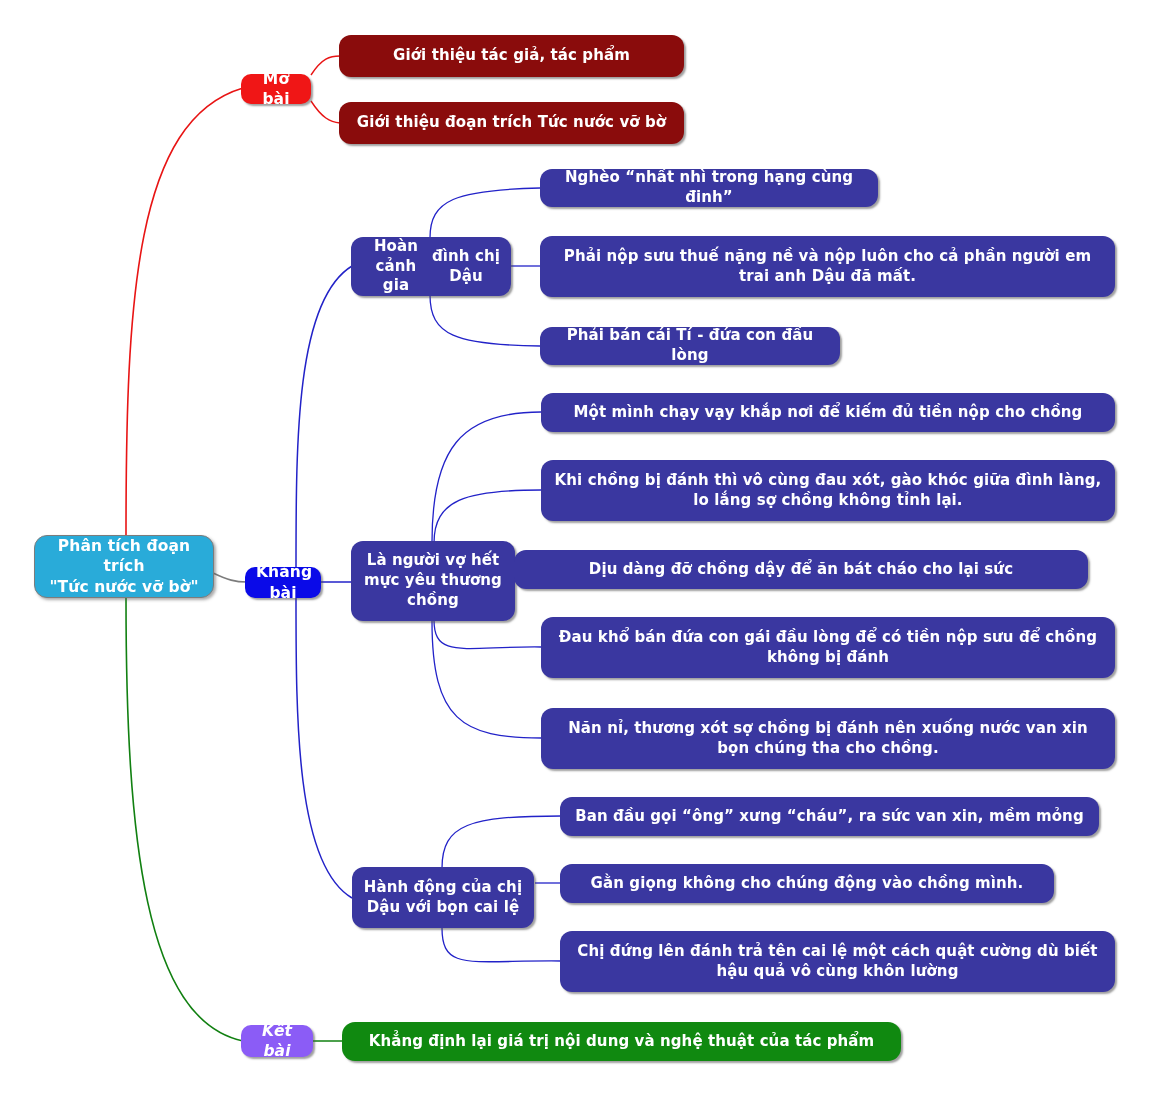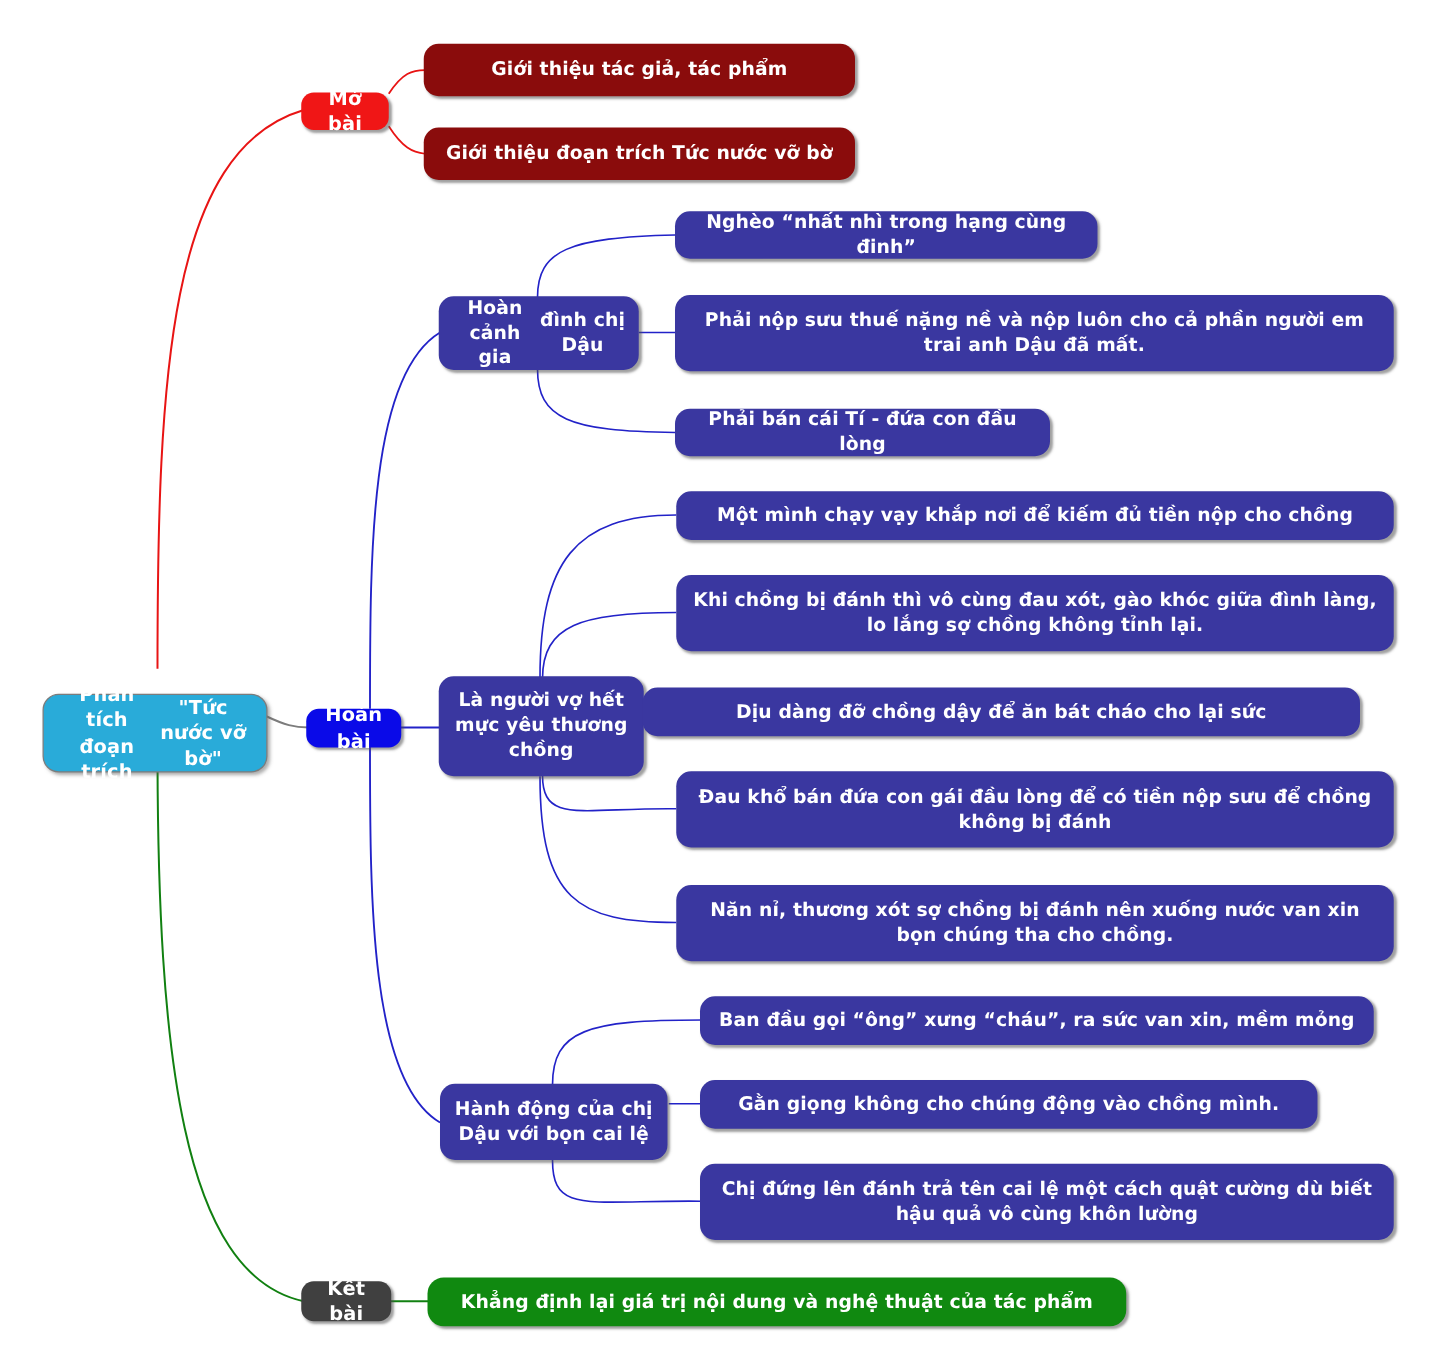--- a/index.html
+++ b/index.html
@@ -49,21 +49,21 @@
   }
 
   
   .node.lvl1 {
     font-size: 15.5px;
     border-radius: 10px;
     padding: 4px 11px;
   }
   .node.intro  { background: #f01616; }
   .node.body   { background: #0a0ae8; }
-  .node.concl  { background: #404040; }
+  .node.concl  { background: #8b5cf6; font-style: italic; }
 
   
   .node.group {
     background: #3a37a0;
     font-size: 15px;
     border-radius: 12px;
     padding: 6px 10px;
   }
 
   
@@ -114,39 +114,39 @@
     <path d="M434,620 C434,660 465,646 541,647" stroke="#2222c8" stroke-width="1.3" fill="none"></path>
     <path d="M432,621 C432,720 462,738 541,738" stroke="#2222c8" stroke-width="1.3" fill="none"></path>
 
     <path d="M442,868 C442,824 470,816 561,816" stroke="#2222c8" stroke-width="1.3" fill="none"></path>
     <path d="M535,883 L561,883" stroke="#2222c8" stroke-width="1.3" fill="none"></path>
     <path d="M442,928 C442,972 470,960 561,961" stroke="#2222c8" stroke-width="1.3" fill="none"></path>
 
     <path d="M311,1041 L343,1041" stroke="#118011" stroke-width="1.5" fill="none"></path>
   </svg>
 
-  <div class="node root" style="left:34px; top:535px; width:180px; height:63px; margin-top:20px;">
+  <div class="node root" style="left:34px; top:535px; width:180px; height:63px; flex-direction:column;">
     <span>Phân tích đoạn trích</span>
     <span>"Tức nước vỡ bờ"</span>
   </div>
 
   <div class="node lvl1 intro" style="left:241px; top:74px; width:70px; height:30px;">
     <span>Mở bài</span>
   </div>
 
   <div class="node leaf-red" style="left:339px; top:102px; width:345px; height:42px;">
     <span>Giới thiệu đoạn trích Tức nước vỡ bờ</span>
   </div>
 
   <div class="node leaf-red" style="left:339px; top:35px; width:345px; height:42px;">
     <span>Giới thiệu tác giả, tác phẩm</span>
   </div>
 
   <div class="node lvl1 body" style="left:245px; top:567px; width:76px; height:31px;">
-    <span>Hoàn bài</span>
+    <span>Khẳng bài</span>
   </div>
 
   <div class="node group" style="left:351px; top:237px; width:160px; height:59px; ">
     <span>Hoàn cảnh gia</span>
     <span>đình chị Dậu</span>
   </div>
 
   <div class="node leaf-blue" style="left:540px; top:169px; width:338px; height:38px;">
     <span>Nghèo “nhất nhì trong hạng cùng đinh”</span>
   </div>

